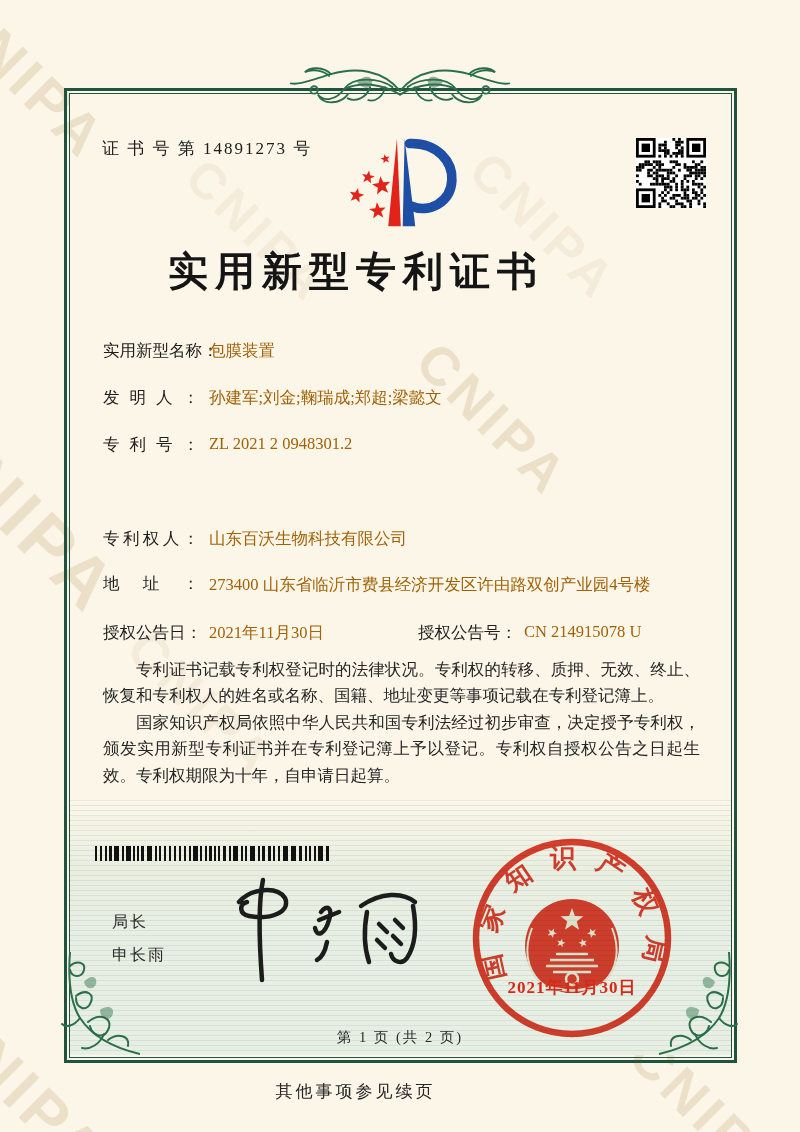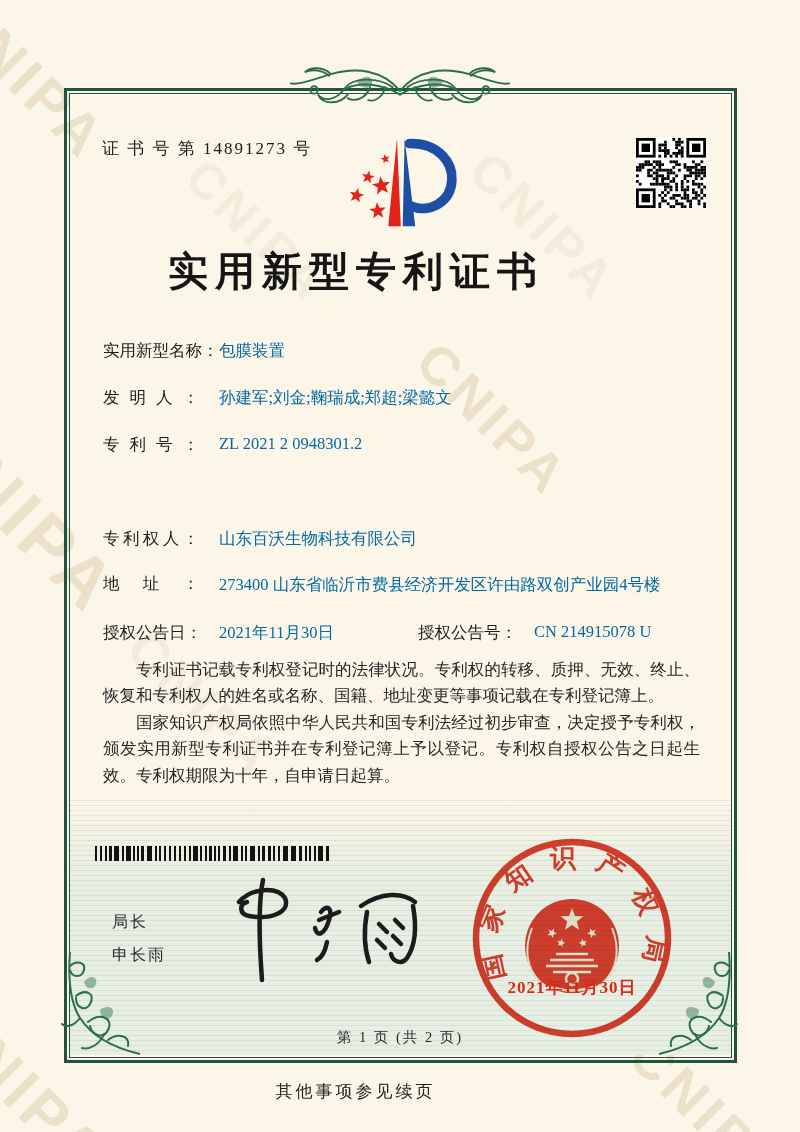--- a/index.html
+++ b/index.html
@@ -38,21 +38,21 @@
   .title{
     position:absolute; left:0; top:244px; width:712px; text-align:center;
     font-size:40px; font-weight:700; letter-spacing:7px; color:#151515;
   }
   
   .row{position:absolute; left:103px; width:600px; font-size:16.5px; white-space:nowrap;}
   .lbl{
     display:inline-block; width:96px; text-align:justify; text-align-last:justify;
     -moz-text-align-last:justify; vertical-align:top; color:#1d1d1d;
   }
-  .val{display:inline-block; margin-left:20px; vertical-align:top; color:#0369a1;}
+  .val{display:inline-block; margin-left:10px; vertical-align:top; color:#a16207;}
   .row.addr{white-space:normal;}
   .row.addr .val{width:448px; line-height:1.45;}
   .pair2{position:absolute; left:315px; top:0; white-space:nowrap;}
   
   .legal{
     position:absolute; left:103px; top:657px; width:597px;
     font-size:16.5px; line-height:1.6; text-align:justify; color:#262626;
   }
   .legal p{margin:0; text-indent:2em;}
   

